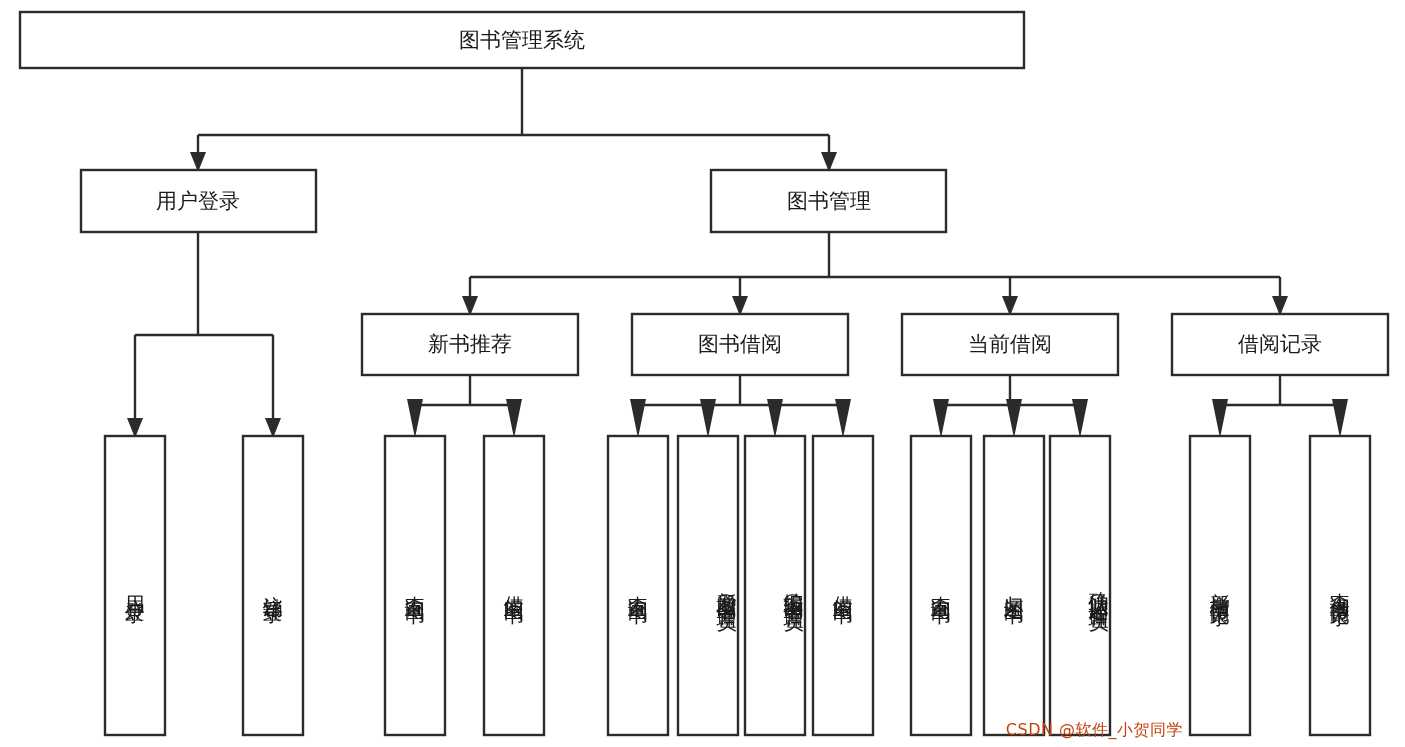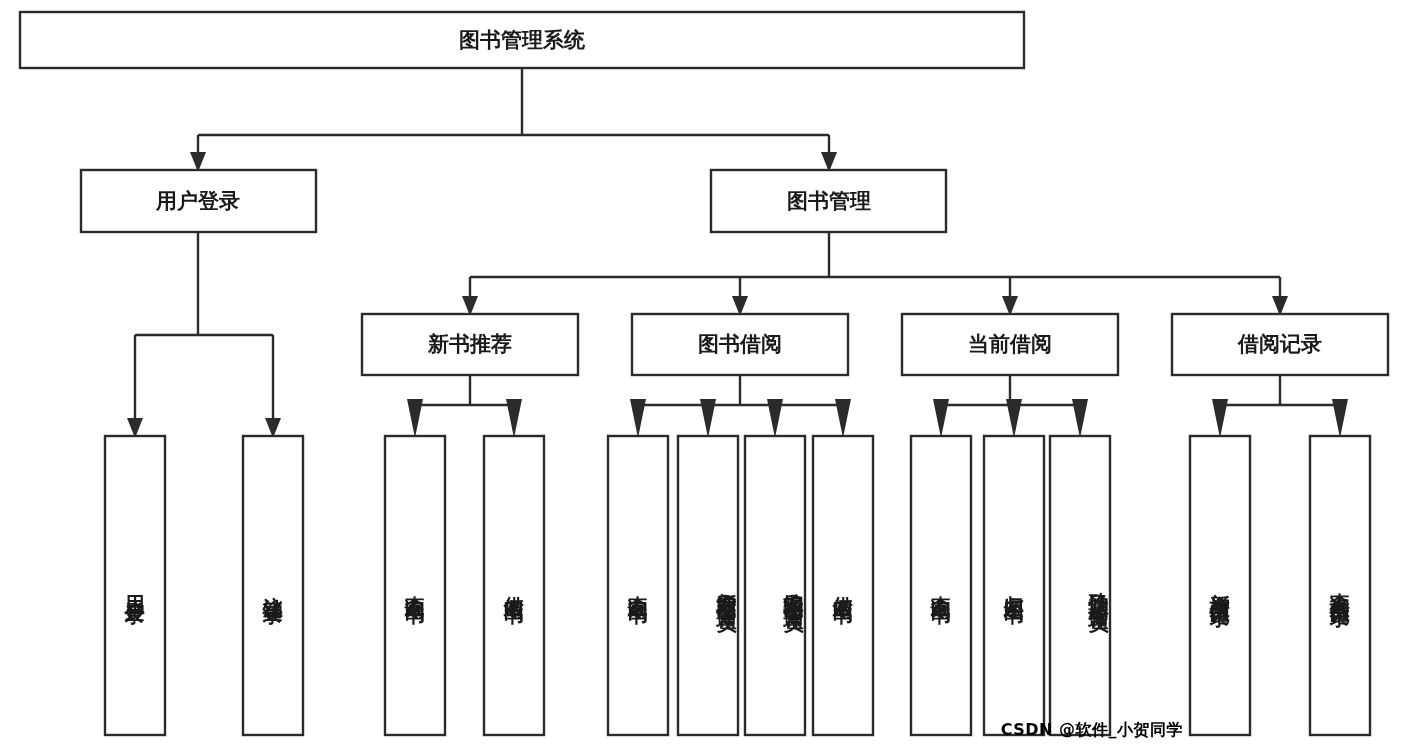--- a/index.html
+++ b/index.html
@@ -11,21 +11,20 @@
     width: 1405px;
     height: 747px;
     font-family: "DejaVu Sans", "Liberation Sans", sans-serif;
     overflow: hidden;
   }
   #diagram-root {
     position: relative;
     width: 1191px;
     height: 747px;
     background: #ffffff;
-    font-weight: bold;
   }
   svg.flow {
     position: absolute;
     left: 0;
     top: 0;
     width: 1405px;
     height: 747px;
   }
   .node-box {
     fill: #ffffff;
@@ -61,21 +60,21 @@
     letter-spacing: 3px;
     white-space: nowrap;
     pointer-events: none;
   }
   #watermark {
     position: absolute;
     right: 8px;
     bottom: 6px;
     font-family: "DejaVu Sans", "Liberation Sans", sans-serif;
     font-size: 16px;
-    color: #000000;
+    color: #c2410c;
     white-space: nowrap;
     letter-spacing: 0.5px;
   }
 </style>
 </head>
 <body>
 
 <div id="diagram-root">
 
   <svg class="flow" viewBox="0 0 1405 747" xmlns="http://www.w3.org/2000/svg">

